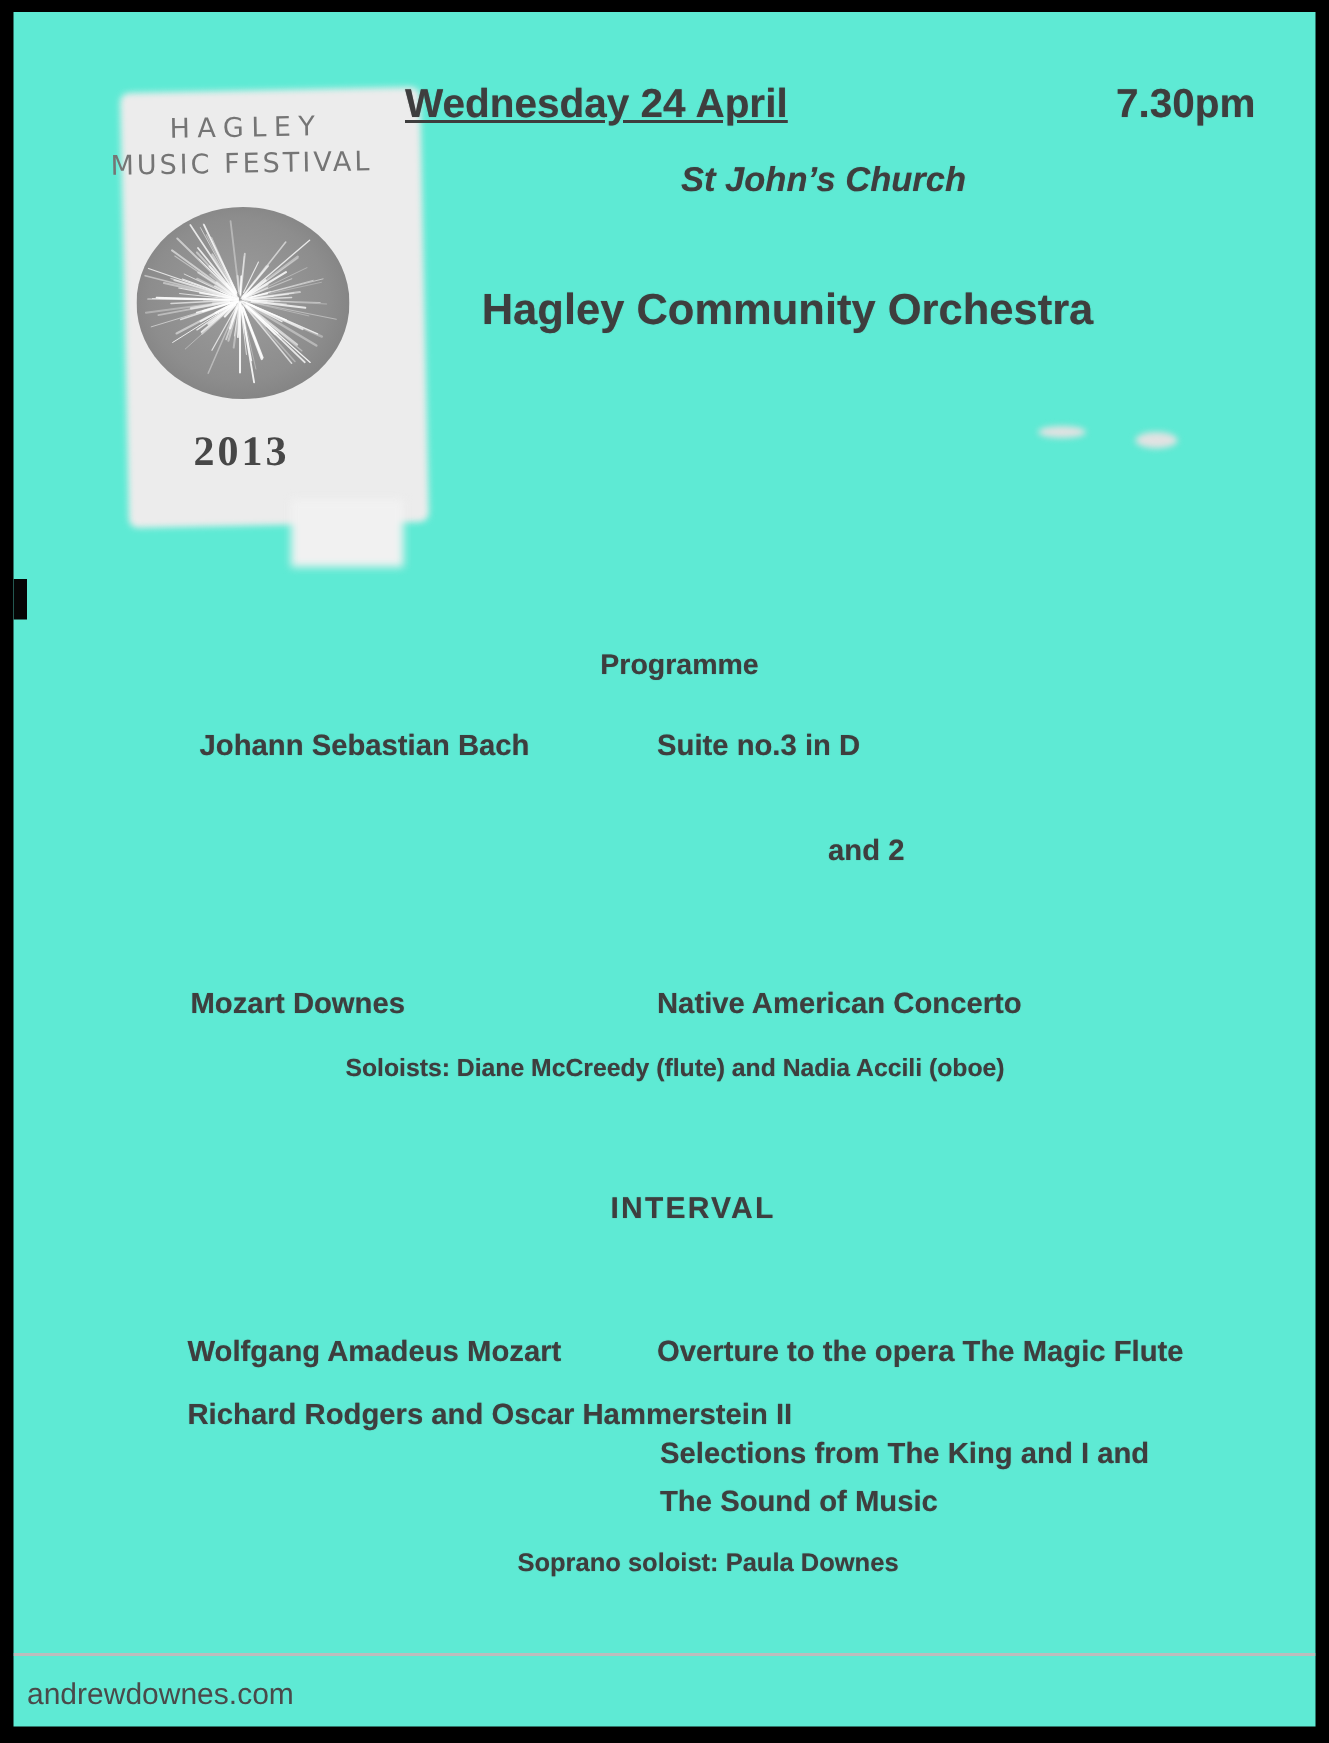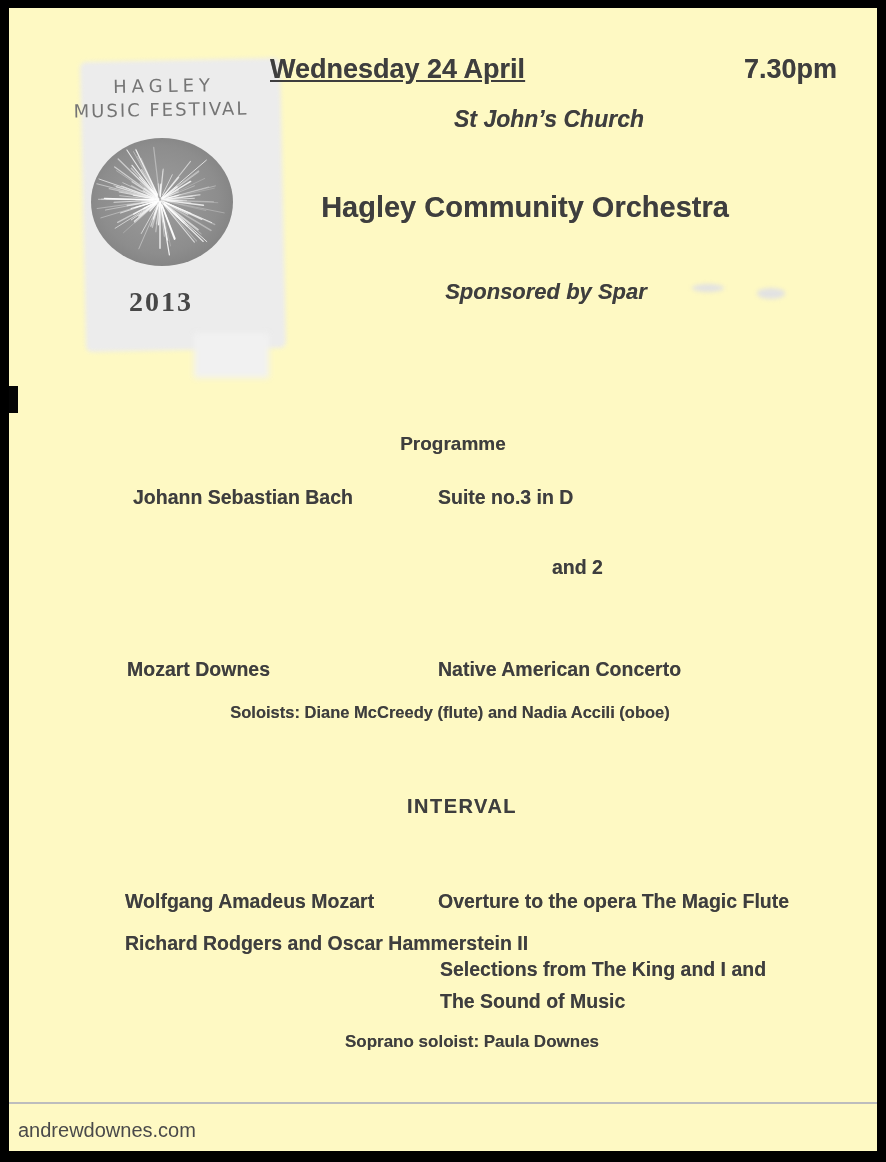--- a/index.html
+++ b/index.html
@@ -3,21 +3,21 @@
 <meta charset="utf-8">
 <style>
   html,body { margin:0; padding:0; background:#222; }
   #page {
     position:relative; width:886px; height:1162px;
     background:#000; overflow:hidden;
     font-family:"Liberation Sans", sans-serif;
   }
   #sheet {
     position:absolute; top:8px; left:9px; right:9px; bottom:11px;
-    background:#fef9c3; overflow:hidden;
+    background:#5eead4; overflow:hidden;
   }
   .t {
     position:absolute; white-space:nowrap;
     color:#3e3e3e; font-weight:bold;
     font-family:"Liberation Sans", sans-serif;
     text-shadow:0 0 0.6px rgba(62,62,62,0.55);
   }
   .ctr { transform:translateX(-50%); }
   
   .date-line  { top:46px;  font-size:27px; }
@@ -227,21 +227,20 @@
             <line x1="69.3" y1="58.7" x2="71.8" y2="33.0" stroke-width="0.55" opacity="0.45"></line>
           </g>
       </svg>
       <div class="logo-year">2013</div>
     </div>
 
     <div class="t date-line" style="left:261px;text-decoration:underline;">Wednesday 24 April</div>
     <div class="t date-line" style="right:40px;">7.30pm</div>
     <div class="t venue ctr">St John’s Church</div>
     <div class="t orchestra ctr">Hagley Community Orchestra</div>
-    <div class="t sponsor ctr">Sponsored by Spar</div>
     <div class="smudge" id="smudge-1"></div>
     <div class="smudge" id="smudge-2"></div>
 
     <div class="t prog-head ctr">Programme</div>
 
     <div>
       <div class="t row-text col-left" style="top:478px; left:124px;">Johann Sebastian Bach</div>
       <div class="t row-text col-right" style="top:478px;">Suite no.3 in D</div>
       <div class="t row-text" style="top:548px; left:543px;">and 2</div>
     </div>

